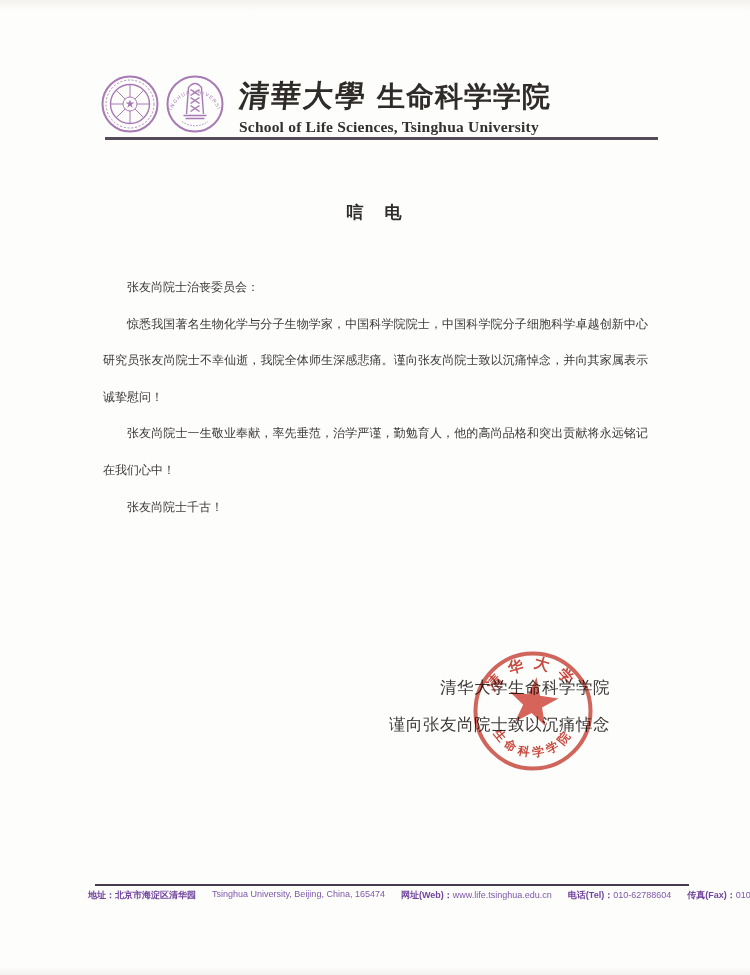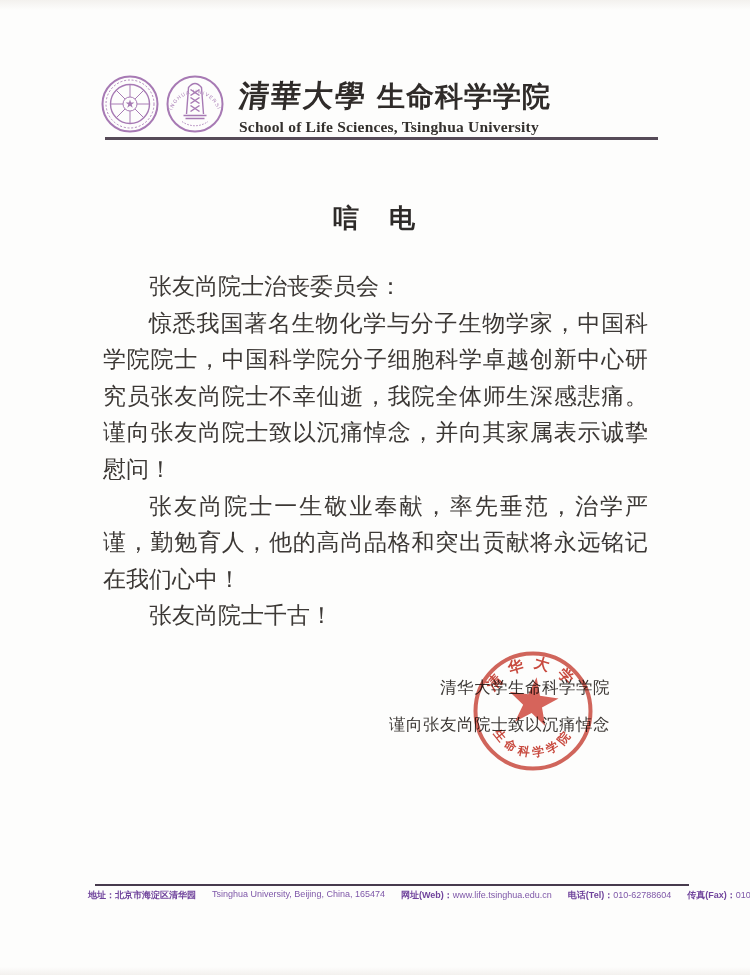--- a/index.html
+++ b/index.html
@@ -29,25 +29,25 @@
     font-size:28px;font-weight:700;letter-spacing:1px;margin-left:10px;color:#2f2b29;
   }
   .head-en{
     font-size:15.5px;font-weight:600;letter-spacing:.2px;margin-top:1px;color:#33302d;
   }
   .header-rule{position:absolute;left:105px;top:137px;width:553px;height:2.5px;background:#564b58;}
   
   .letter-title{
     position:absolute;left:0;right:0;top:201px;text-align:center;
     font-family:"Liberation Sans","DejaVu Sans",sans-serif;
-    font-size:26px;font-weight:700;letter-spacing:2px;color:#2e2b29;
+    font-size:17px;font-weight:700;letter-spacing:2px;color:#2e2b29;
   }
   .body-text{
     position:absolute;left:103px;top:269px;width:545px;
-    font-size:23px;line-height:36.6px;text-align:justify;color:#3c3835;
+    font-size:12px;line-height:36.6px;text-align:justify;color:#3c3835;
   }
   .body-text p{margin:0;text-indent:2em;}
   .salutation{text-indent:0;}
   .closing{text-indent:2em;}
   .signature-block{
     position:absolute;top:677px;right:140px;text-align:right;
     font-size:16.5px;color:#3c3835;
   }
   .signature-block .sig{letter-spacing:.5px;}
   .signature-block .date{margin-top:15px;letter-spacing:.5px;}

